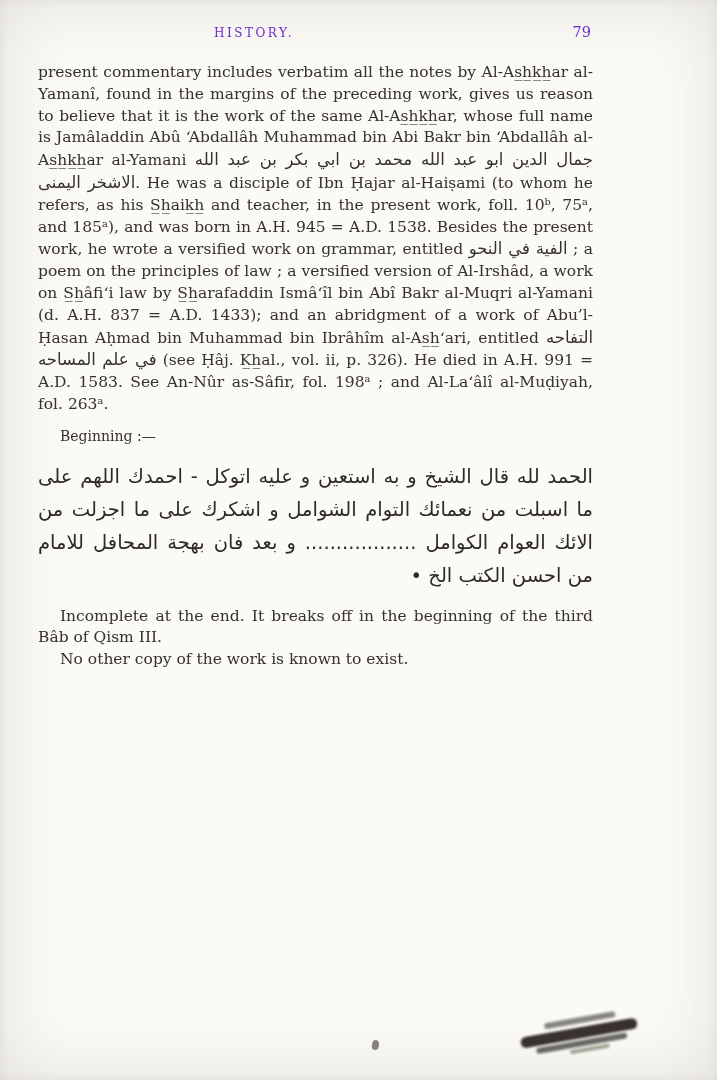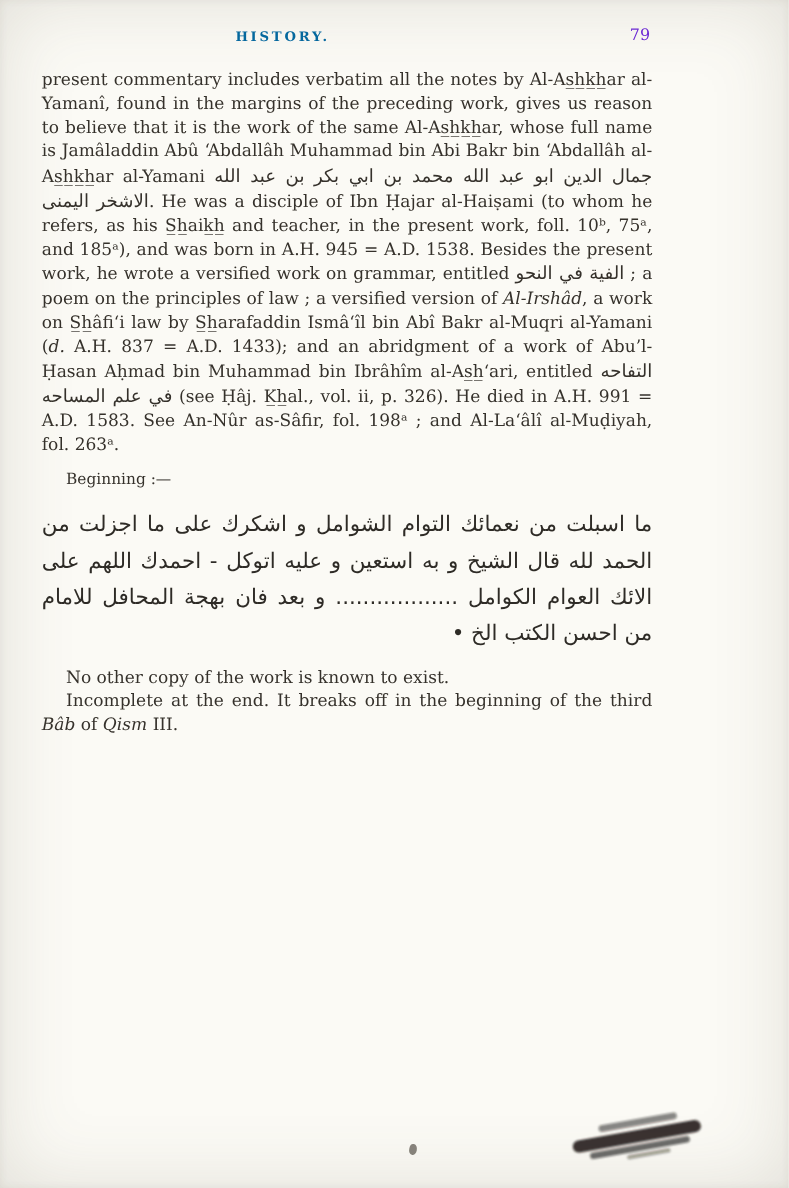--- a/index.html
+++ b/index.html
@@ -11,32 +11,32 @@
   }
   .scan-page{position:absolute;inset:0;}
   .scan-vignette{
     position:absolute;inset:0;pointer-events:none;
     box-shadow:inset 0 0 70px rgba(95,88,70,.16), inset 0 0 8px rgba(60,55,40,.08);
   }
   .page-content{position:absolute;left:38px;top:0;width:555px;}
   .header{position:relative;height:20px;margin-top:26px;}
   .header-title{
     position:absolute;left:176px;top:0;
-    font-size:12px;font-weight:bold;letter-spacing:2.5px;color:#0369a1;
+    font-size:12px;font-weight:normal;letter-spacing:2.5px;color:#6d28d9;
   }
   .page-number{position:absolute;right:2px;top:-2px;font-size:14.5px;color:#6d28d9;}
   .body-paragraph{
     font-size:15.5px;line-height:21.8px;text-align:justify;text-justify:inter-word;
     margin:16px 0 0 0;
   }
   .seg-arabic{
     font-family:"DejaVu Sans",sans-serif;font-size:16.5px;
     direction:rtl;unicode-bidi:isolate;
   }
-  .seg-italic{font-style:italic;}
+  .seg-italic{}
   .beginning{font-size:14px;line-height:21.8px;margin:10px 0 0 0;text-indent:22px;}
   .arabic-block{margin:12px 0 14px 0;}
   .ar-line{
     font-family:"DejaVu Sans",sans-serif;font-size:19.5px;line-height:33px;
     direction:rtl;text-align:justify;text-align-last:justify;-moz-text-align-last:justify;
     color:#2e2b26;
   }
   .ar-line:last-child{text-align-last:right;-moz-text-align-last:right;}
   .end-paragraph{
     font-size:15.5px;line-height:21.8px;text-align:justify;text-justify:inter-word;
@@ -59,28 +59,28 @@
     <div class="header">
       <span class="header-title">HISTORY.</span>
       <span class="page-number">79</span>
     </div>
 
     <p class="body-paragraph"><span>present commentary includes verbatim all the notes by Al-As̲h̲k̲h̲ar al-Yamanî, found in the margins of the preceding work, gives us reason to believe that it is the work of the same Al-As̲h̲k̲h̲ar, whose full name is Jamâladdin Abû ‘Abdallâh Muhammad bin Abi Bakr bin ‘Abdallâh al-As̲h̲k̲h̲ar al-Yamani </span><span class="seg-arabic">جمال الدين ابو عبد الله محمد بن ابي بكر بن عبد الله الاشخر اليمنى</span><span>.  He was a disciple of Ibn Ḥajar al-Haiṣami (to whom he refers, as his S̲h̲aik̲h̲ and teacher, in the present work, foll. 10ᵇ, 75ᵃ, and 185ᵃ), and was born in A.H. 945 = A.D. 1538.  Besides the present work, he wrote a versified work on grammar, entitled </span><span class="seg-arabic">الفية في النحو</span><span> ; a poem on the principles of law ; a versified version of </span><span class="seg-italic">Al-Irshâd</span><span>, a work on S̲h̲âfi‘i law by S̲h̲arafaddin Ismâ‘îl bin Abî Bakr al-Muqri al-Yamani (</span><span class="seg-italic">d.</span><span> A.H. 837 = A.D. 1433); and an abridgment of a work of Abu’l-Ḥasan Aḥmad bin Muhammad bin Ibrâhîm al-As̲h̲‘ari, entitled </span><span class="seg-arabic">التفاحه في علم المساحه</span><span> (see Ḥâj. K̲h̲al., vol. ii, p. 326).  He died in A.H. 991 = A.D. 1583.  See An-Nûr as-Sâfir, fol. 198ᵃ ; and Al-La‘âlî al-Muḍiyah, fol. 263ᵃ.</span></p>
 
     <p class="beginning">Beginning :—</p>
 
     <div class="arabic-block">
+        <div class="ar-line">الحمد لله قال الشيخ و به استعين و عليه اتوكل - احمدك اللهم على</div>
         <div class="ar-line">ما اسبلت من نعمائك التوام الشوامل و اشكرك على ما اجزلت من</div>
-        <div class="ar-line">الحمد لله قال الشيخ و به استعين و عليه اتوكل - احمدك اللهم على</div>
         <div class="ar-line">الائك العوام الكوامل .................. و بعد فان بهجة المحافل للامام</div>
         <div class="ar-line">من احسن الكتب الخ •</div>
       </div>
 
+    <p class="end-paragraph"><span>Incomplete at the end.  It breaks off in the beginning of the third </span><span class="seg-italic">Bâb</span><span> of </span><span class="seg-italic">Qism</span><span> III.</span></p>
     <p class="end-paragraph"><span>No other copy of the work is known to exist.</span></p>
-    <p class="end-paragraph"><span>Incomplete at the end.  It breaks off in the beginning of the third </span><span class="seg-italic">Bâb</span><span> of </span><span class="seg-italic">Qism</span><span> III.</span></p>
 
   </div>
 
   <div class="speck"></div>
 
   <svg class="smudge" width="140" height="54" viewBox="0 0 140 54">
     <defs>
       <filter id="blur1">
           <feGaussianBlur stdDeviation="1.2"></feGaussianBlur>
         </filter>

